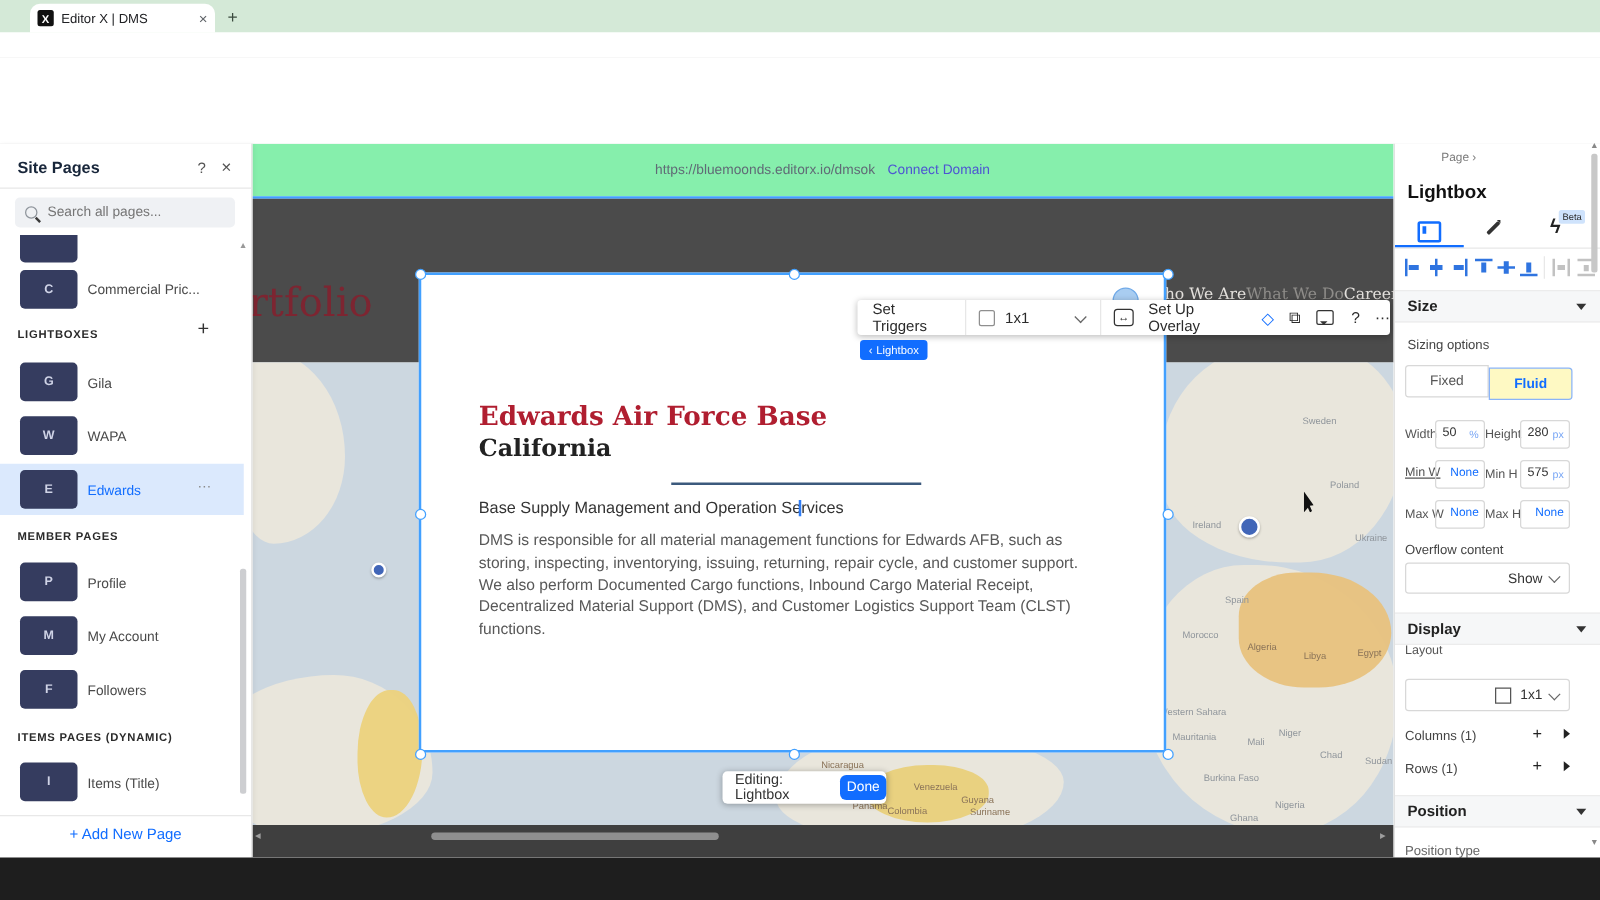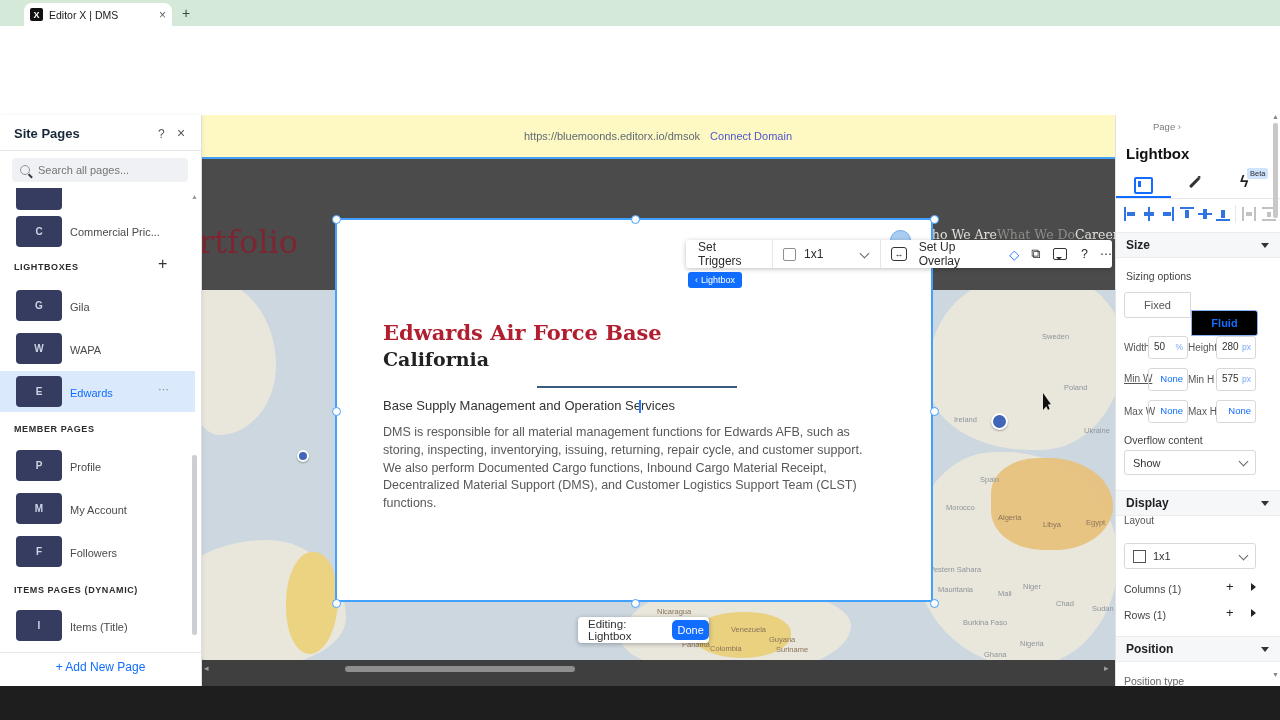--- a/index.html
+++ b/index.html
@@ -59,21 +59,21 @@
   .sb-title{left:14px;top:11px;font-size:13px;font-weight:bold;color:#18263a;}
   .searchbox{left:12px;top:43px;width:176px;height:24px;background:#eff1f4;border-radius:4px;display:flex;align-items:center;padding:0 8px;box-sizing:border-box;color:#8e949b;font-size:11px;}
   .searchbox input{border:none;background:transparent;outline:none;font-size:11px;color:#444;margin-left:6px;width:130px;font-family:"Liberation Sans",sans-serif;}
   .pg-thumb{left:16px;width:46px;height:31px;background:#353c5f;border-radius:4px;color:#cfd3e6;font-size:10px;font-weight:bold;display:flex;align-items:center;justify-content:center;}
   .pg-label{left:70px;font-size:11px;color:#4a4a4a;}
   .sb-sect{left:14px;font-size:9px;font-weight:bold;color:#2b2b2b;letter-spacing:.6px;}
   .sb-div{left:0;width:201px;height:1px;background:#e8e8e8;}
 
   
   .canvas{left:201px;top:115px;width:914px;height:571px;background:#fff;overflow:hidden;}
-  .siteurlrow{left:0;top:0;width:914px;height:42px;background:#fef9c3;display:flex;align-items:center;justify-content:center;font-size:11px;}
+  .siteurlrow{left:0;top:0;width:914px;height:42px;background:#86efac;display:flex;align-items:center;justify-content:center;font-size:11px;}
   .pageline{left:0;top:42px;width:914px;height:2px;background:#42a0ff;}
   .siteheader{left:0;top:44px;width:914px;height:131px;background:#4b4b4b;}
   .nav-item{top:68px;font-size:12.5px;color:#e3e0dc;font-family:"DejaVu Serif",serif;}
   .map{left:0;top:175px;width:914px;height:370px;background:#ccd7e0;overflow:hidden;}
   .land{position:absolute;background:#e9e6dc;}
   .patch{position:absolute;opacity:.95;}
   .mlabel{position:absolute;font-size:7.5px;color:#8f959b;white-space:nowrap;}
   .mlabel.dk{color:#8a7358;}
   .marker{position:absolute;border-radius:50%;background:#4166b8;border:2px solid #fff;box-shadow:0 1px 2px rgba(0,0,0,.3);}
 
@@ -105,21 +105,21 @@
   
   .rpanel{left:1115px;top:115px;width:165px;height:571px;background:#fff;border-left:1px solid #e2e2e2;z-index:4;}
   .rp-sect{left:0;width:165px;height:26px;background:#f6f7f8;border-top:1px solid #ececec;border-bottom:1px solid #ececec;display:flex;align-items:center;justify-content:space-between;padding:0 12px 0 10px;box-sizing:border-box;font-size:12px;font-weight:bold;color:#222;}
   .tri-d{width:0;height:0;border-left:4px solid transparent;border-right:4px solid transparent;border-top:5px solid #333;}
   .tri-r{width:0;height:0;border-top:4px solid transparent;border-bottom:4px solid transparent;border-left:5px solid #222;}
   .rp-lab{font-size:10px;color:#555;}
   .fbox{position:absolute;width:38px;height:21px;border:1px solid #d8d8d8;border-radius:3px;font-size:10px;color:#333;}
   .fbox .val{position:absolute;left:5px;top:4px;}
   .fbox .unit{position:absolute;right:4px;top:5px;font-size:8.5px;color:#7aa7f5;}
   .fbox .none{position:absolute;right:4px;top:4px;font-size:9.5px;color:#116dff;}
-  .dd{border:1px solid #d8d8d8;border-radius:3px;display:flex;align-items:center;font-size:11px;color:#333;box-sizing:border-box;padding:0 8px;justify-content:space-between;}
+  .dd{border:1px solid #d8d8d8;border-radius:3px;display:flex;align-items:center;font-size:11px;color:#333;box-sizing:border-box;padding:0 8px;justify-content:flex-end;}
   .seg{position:absolute;height:26px;width:67px;box-sizing:border-box;font-size:11px;display:flex;align-items:center;justify-content:center;}
   .ali{position:absolute;width:14px;height:14px;}
   .ali i{position:absolute;background:#2f74e0;}
   .ali.gray i{background:#c2c2c2;}
   .sq1x1{width:11px;height:11px;border:1.5px solid #555;}
   .layouticon{width:15px;height:13px;border:2px solid #116dff;border-radius:2px;position:relative;}
   .layouticon:after{content:"";position:absolute;left:1.5px;top:1.5px;width:3px;height:6px;background:#116dff;}
   .pen{width:13px;height:2.5px;background:#333;transform:rotate(-45deg);border-radius:1px;position:relative;}
   .pen:after{content:"";position:absolute;right:-4px;top:-1px;border:2.2px solid transparent;border-left-color:#333;}
 
@@ -441,21 +441,21 @@
         <i style="left:0;bottom:0;width:14px;height:2px;"></i>
         <i style="left:5px;top:5px;width:4px;height:5px;"></i>
       </div>
 
     <div class="abs rp-sect" style="top:117px;">
       <span>Size</span>
         <span class="tri-d"></span>
     </div>
     <span class="abs rp-lab" style="left:10px;top:155px;font-size:10.5px;color:#444;">Sizing options</span>
     <div class="abs seg" style="left:8px;top:177px;border:1px solid #d8d8d8;border-radius:3px 0 0 3px;color:#555;">Fixed</div>
-    <div class="abs seg" style="left:75px;top:195px;background:#000000;border:1px solid #8ab4f8;border-radius:0 3px 3px 0;color:#116dff;font-weight:bold;">Fluid</div>
+    <div class="abs seg" style="left:75px;top:179px;background:#fef9c3;border:1px solid #8ab4f8;border-radius:0 3px 3px 0;color:#116dff;font-weight:bold;">Fluid</div>
 
     <span class="abs rp-lab" style="left:8px;top:227px;">Width</span>
     <div class="abs fbox" style="left:32px;top:221px;">
       <span class="val">50</span>
         <span class="unit">%</span>
     </div>
     <span class="abs rp-lab" style="left:72px;top:227px;">Height</span>
     <div class="abs fbox" style="left:100px;top:221px;">
       <span class="val">280</span>
         <span class="unit">px</span>

